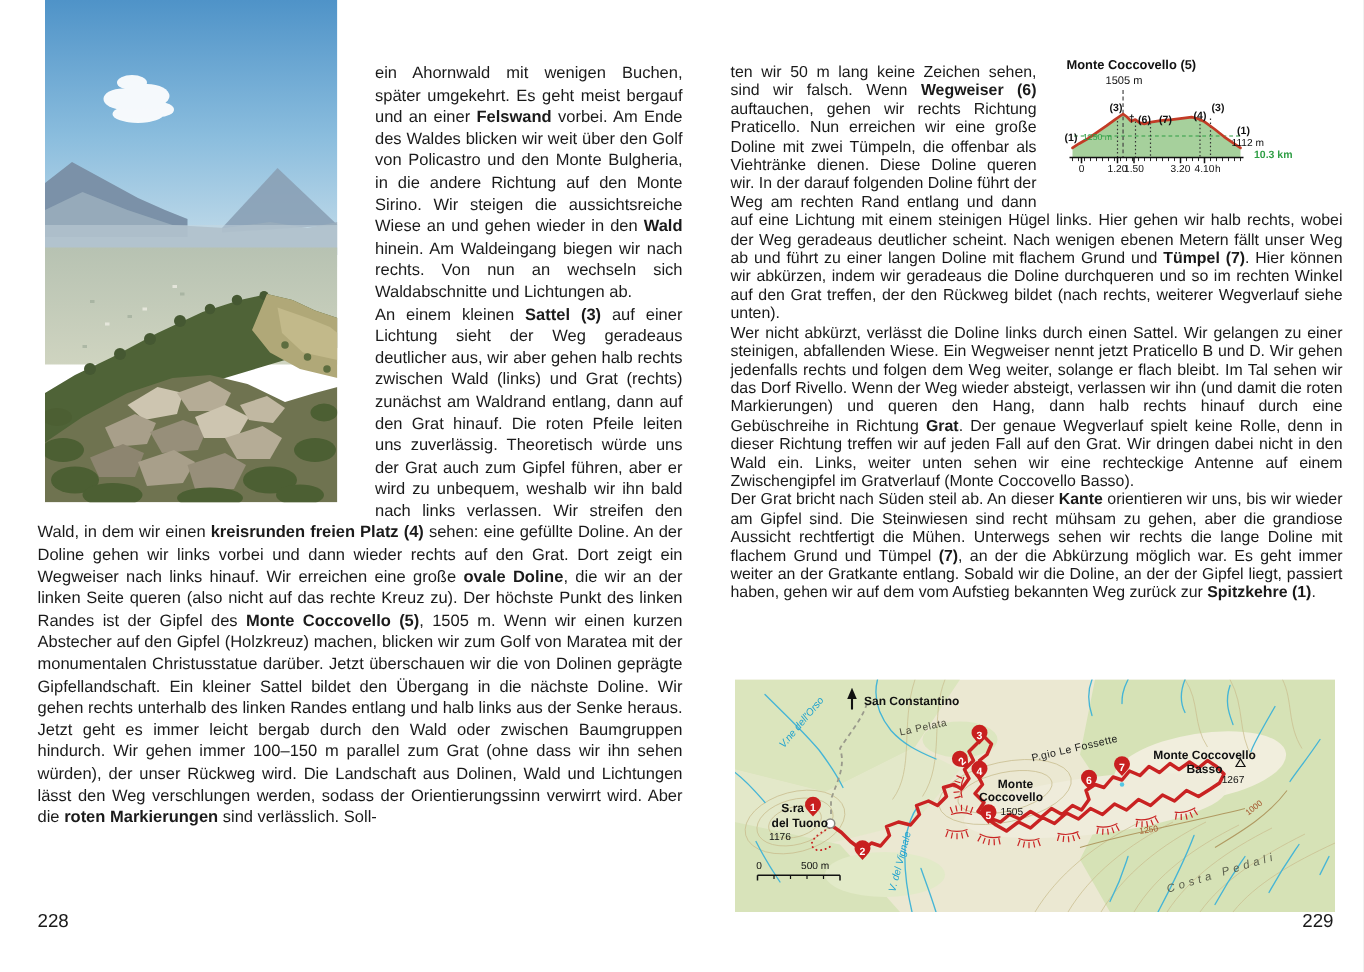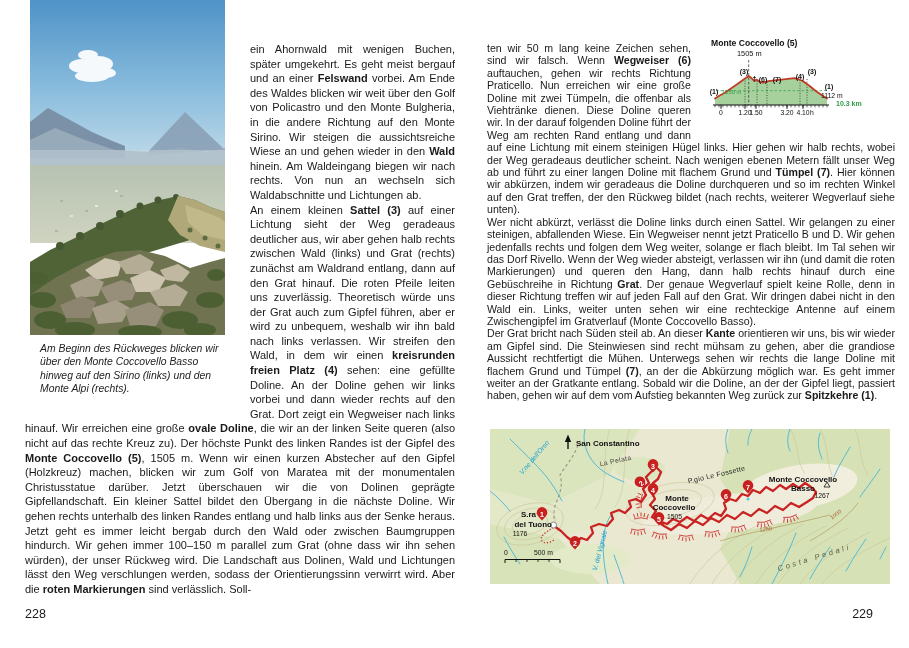--- a/index.html
+++ b/index.html
@@ -11,27 +11,27 @@
            text-align:justify;}
   .pl-text p,.pr-text p{margin:0;padding:0;}
   figure.photo-fig{float:left;width:225px;margin:-42px 0 12px 0;padding:0;}
   .photo-box{width:195px;height:335px;margin-left:5px;overflow:hidden;}
   .photo-box svg{display:block;}
   figcaption{margin:7px 0 0 15px;width:188px;font-style:italic;font-size:10.4px;
              line-height:13.4px;color:#232323;text-align:left;}
   b{font-weight:700;}
   .page-num{position:absolute;top:607px;font-weight:400;font-size:12.5px;color:#1a1a1a;}
   .page-num.left{left:0;}
-  .page-num.right{right:22px;}
+  .page-num.right{right:6px;}
   
   .page-right{position:absolute;left:487px;top:0;width:408px;height:648px;}
   .pr-text{position:absolute;left:0;top:42px;width:408px;font-size:10.6px;line-height:12.4px;
            text-align:justify;}
   figure.chart-fig{float:right;width:196px;height:97px;margin:-6px 0 8px 8px;padding:0;}
-  .map-box{position:absolute;left:3px;top:429px;width:400px;height:177px;}
+  .map-box{position:absolute;left:3px;top:453px;width:400px;height:177px;}
   
   .ep-title{font-size:8.6px;font-weight:700;fill:#111;}
   .ep-sub{font-size:7.4px;fill:#111;}
   .ep-tick{font-size:6.8px;fill:#111;}
   .ep-wp{font-size:7px;font-weight:700;fill:#111;}
   .ep-end{font-size:6.8px;fill:#111;}
   .ep-km{font-size:7px;font-weight:700;fill:#2f9e45;}
   .ep-contour{font-size:5.8px;fill:#2f9e45;}
   .ep-h{font-size:6.8px;fill:#111;}
   
@@ -139,21 +139,20 @@
                   <ellipse cx="180" cy="300" rx="14" ry="8"></ellipse>
                 <ellipse cx="45" cy="330" rx="20" ry="8"></ellipse>
                   <ellipse cx="110" cy="332" rx="22" ry="7"></ellipse>
                 <ellipse cx="170" cy="330" rx="16" ry="7"></ellipse>
                   <ellipse cx="8" cy="278" rx="10" ry="6"></ellipse>
                 <ellipse cx="186" cy="275" rx="9" ry="6"></ellipse>
               </g>
             </g>
           </svg>
         </div>
-        <figcaption>Am Beginn des Rückweges blicken wir über den Monte Coccovello Basso hinweg auf den Sirino (links) und den Monte Alpi (rechts).</figcaption>
       </figure>
 
       <p>ein Ahornwald mit wenigen Buchen, später umgekehrt. Es geht meist bergauf und an einer <b>Felswand</b> vorbei. Am Ende des Waldes blicken wir weit über den Golf von Policastro und den Monte Bulgheria, in die andere Richtung auf den Monte Sirino. Wir steigen die aussichtsreiche Wiese an und gehen wieder in den <b>Wald</b> hinein. Am Waldeingang biegen wir nach rechts. Von nun an wechseln sich Waldabschnitte und Lichtungen ab.</p>
       <p>An einem kleinen <b>Sattel (3)</b> auf einer Lichtung sieht der Weg geradeaus deutlicher aus, wir aber gehen halb rechts zwischen Wald (links) und Grat (rechts) zunächst am Waldrand entlang, dann auf den Grat hinauf. Die roten Pfeile leiten uns zuverlässig. Theoretisch würde uns der Grat auch zum Gipfel führen, aber er wird zu unbequem, weshalb wir ihn bald nach links verlassen. Wir streifen den Wald, in dem wir einen <b>kreisrunden freien Platz (4)</b> sehen: eine gefüllte Doline. An der Doline gehen wir links vorbei und dann wieder rechts auf den Grat. Dort zeigt ein Wegweiser nach links hinauf. Wir erreichen eine große <b>ovale Doline</b>, die wir an der linken Seite queren (also nicht auf das rechte Kreuz zu). Der höchste Punkt des linken Randes ist der Gipfel des <b>Monte Coccovello (5)</b>, 1505 m. Wenn wir einen kurzen Abstecher auf den Gipfel (Holzkreuz) machen, blicken wir zum Golf von Maratea mit der monumentalen Christusstatue darüber. Jetzt überschauen wir die von Dolinen geprägte Gipfellandschaft. Ein kleiner Sattel bildet den Übergang in die nächste Doline. Wir gehen rechts unterhalb des linken Randes entlang und halb links aus der Senke heraus. Jetzt geht es immer leicht bergab durch den Wald oder zwischen Baumgruppen hindurch. Wir gehen immer 100–150 m parallel zum Grat (ohne dass wir ihn sehen würden), der unser Rückweg wird. Die Landschaft aus Dolinen, Wald und Lichtungen lässt den Weg verschlungen werden, sodass der Orientierungssinn verwirrt wird. Aber die <b>roten Markierungen</b> sind verlässlich. Soll-</p>
     </div>
     <div class="page-num left">228</div>
   </div>
 
   <div class="page-right">
     <div class="pr-text">

